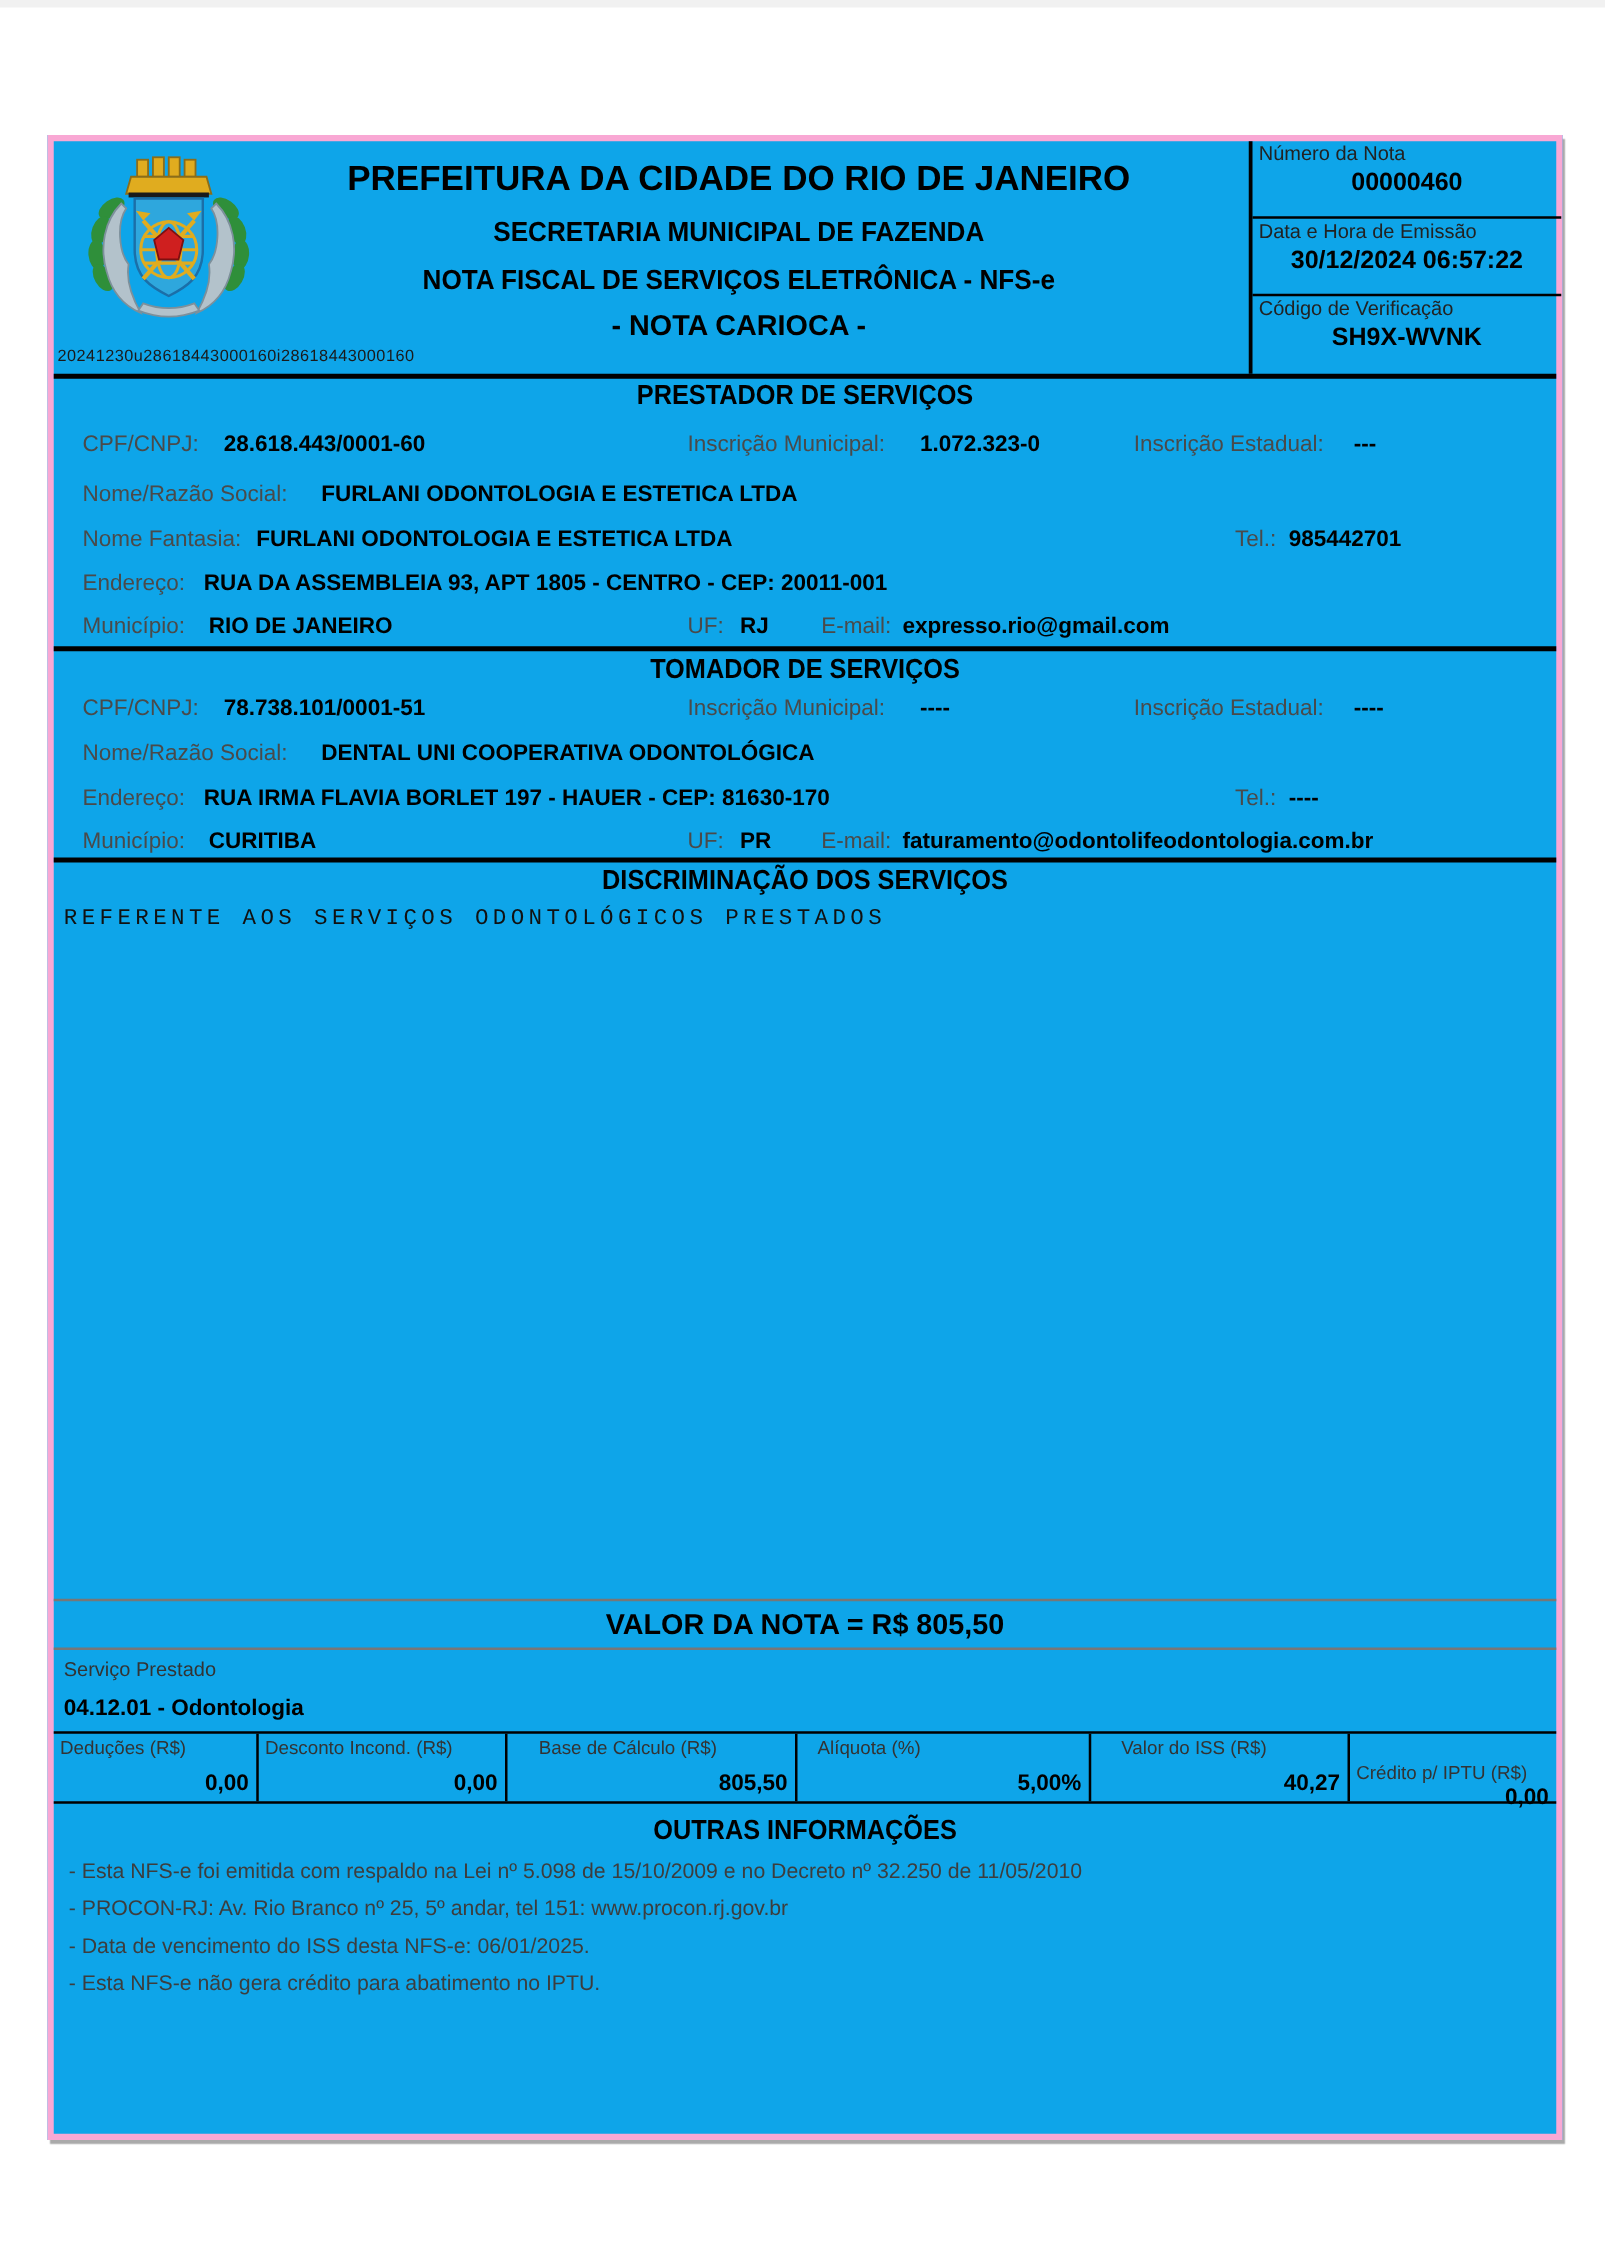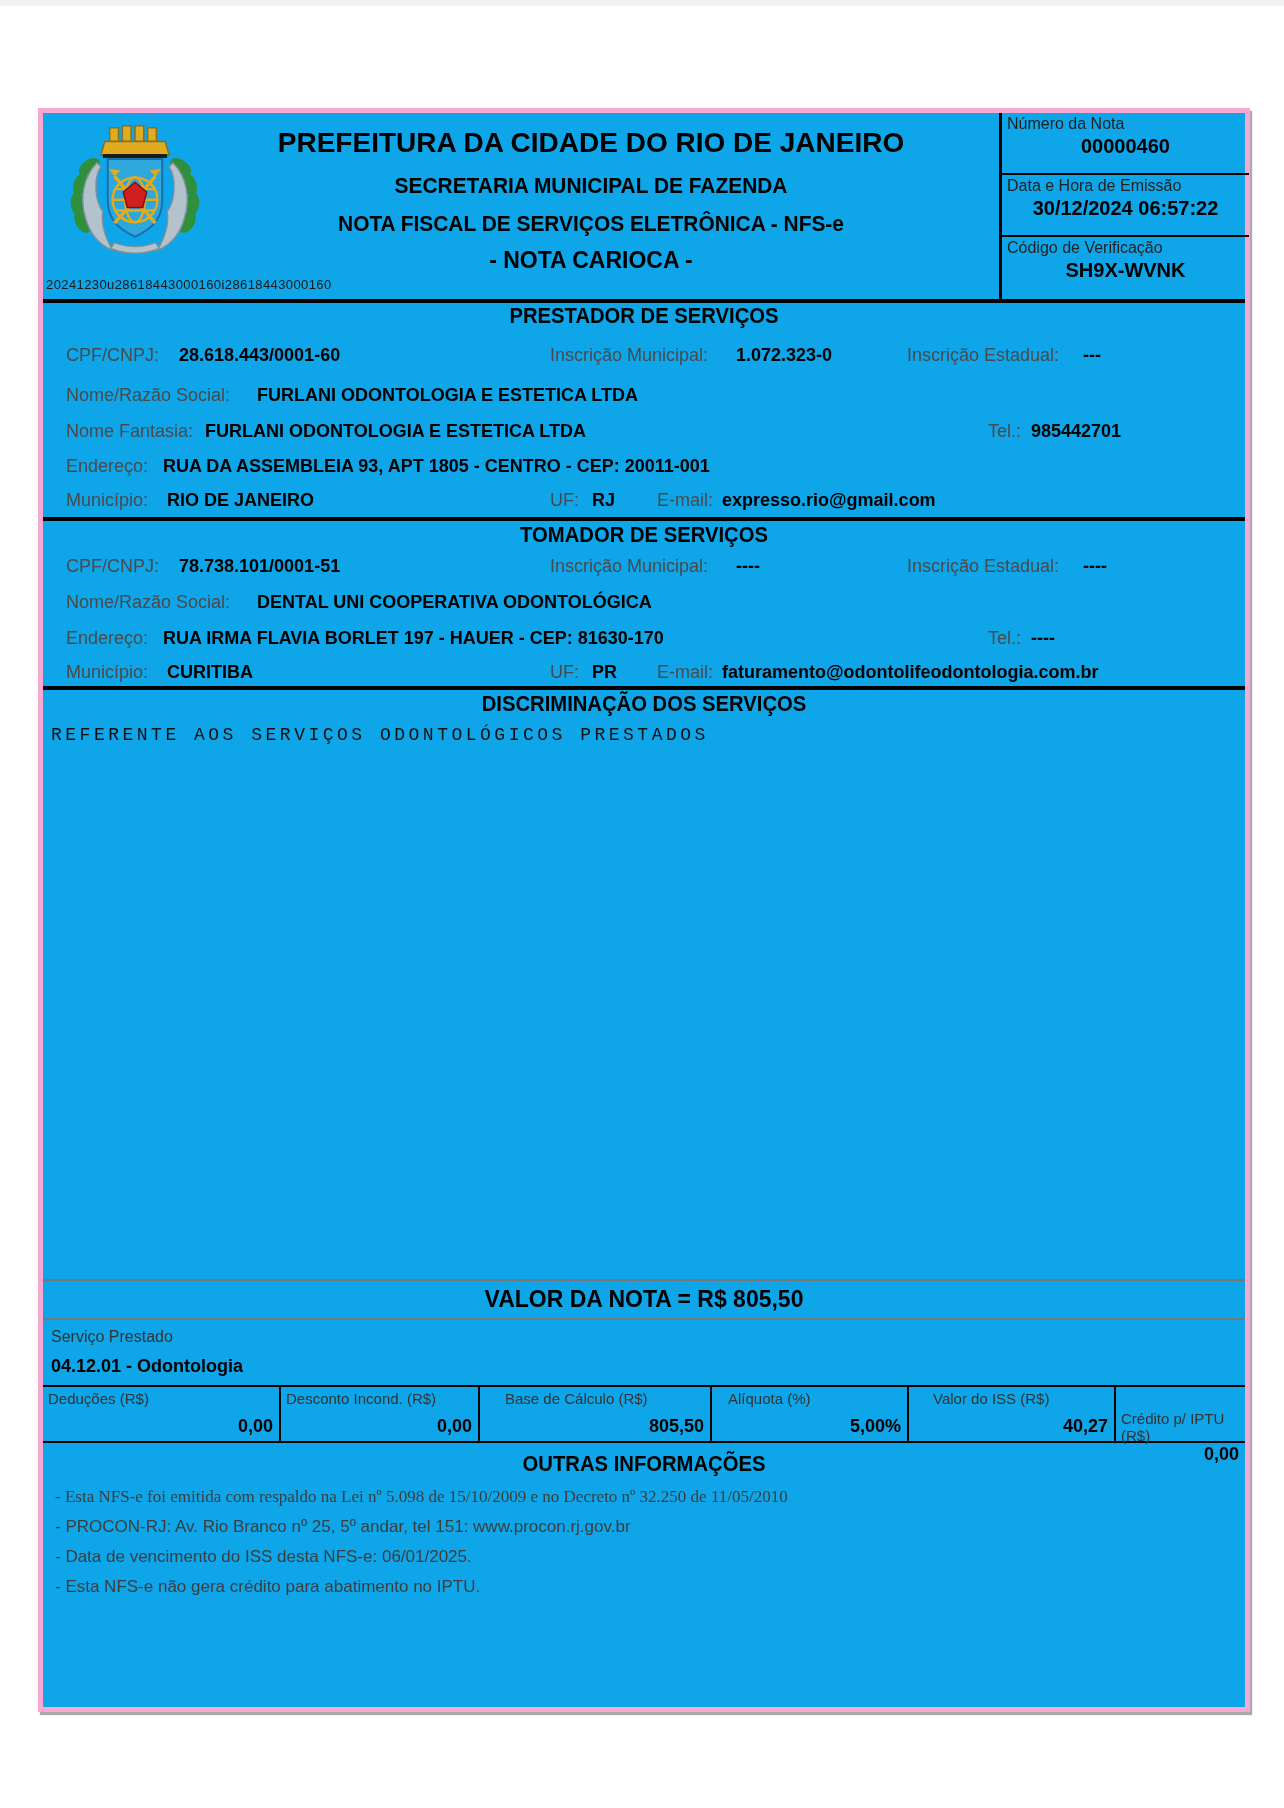--- a/index.html
+++ b/index.html
@@ -195,45 +195,45 @@
   <div class="mono-text">REFERENTE AOS SERVIÇOS ODONTOLÓGICOS PRESTADOS</div>
 
   <div class="thin-line" style="top:1166px;"></div>
   <div class="valor-banner">VALOR DA NOTA = R$ 805,50</div>
   <div class="thin-line" style="top:1205px;"></div>
 
   <span class="abs" style="left:8px;top:1215px;font-size:16px;color:#333;">Serviço Prestado</span>
   <span class="abs val" style="left:8px;top:1243px;">04.12.01 - Odontologia</span>
 
   <div class="tax-table">
-    <div class="tax-cell" style="width:238px;">
+    <div class="tax-cell" style="width:164px;">
       <div class="tax-lbl">Deduções (R$)</div>
       <div class="tax-val">0,00</div>
     </div>
     <div class="tax-cell" style="width:199px;">
       <div class="tax-lbl">Desconto Incond. (R$)</div>
       <div class="tax-val">0,00</div>
     </div>
     <div class="tax-cell" style="width:212px;margin-left:20px;">
       <div class="tax-lbl">Base de Cálculo (R$)</div>
       <div class="tax-val">805,50</div>
     </div>
-    <div class="tax-cell" style="width:197px;padding-left:16px;">
+    <div class="tax-cell" style="width:235px;padding-left:16px;">
       <div class="tax-lbl">Alíquota (%)</div>
       <div class="tax-val">5,00%</div>
     </div>
     <div class="tax-cell" style="width:207px;padding-left:24px;">
       <div class="tax-lbl">Valor do ISS (R$)</div>
       <div class="tax-val">40,27</div>
     </div>
     <div class="tax-cell" style="flex:1;">
       <div class="tax-lbl">Crédito p/ IPTU (R$)</div>
       <div class="tax-val">0,00</div>
     </div>
   </div>
 
   <div class="sec-title" style="top:1338px;">OUTRAS INFORMAÇÕES</div>
-  <div class="outras-line" style="top:1374px;font-family:Liberation Serif, serif;">- Esta NFS-e foi emitida com respaldo na Lei nº 5.098 de 15/10/2009 e no Decreto nº 32.250 de 11/05/2010</div>
+  <div class="outras-line" style="top:1374px;">- Esta NFS-e foi emitida com respaldo na Lei nº 5.098 de 15/10/2009 e no Decreto nº 32.250 de 11/05/2010</div>
   <div class="outras-line" style="top:1404px;">- PROCON-RJ: Av. Rio Branco nº 25, 5º andar, tel 151: www.procon.rj.gov.br</div>
   <div class="outras-line" style="top:1434px;">- Data de vencimento do ISS desta NFS-e: 06/01/2025.</div>
   <div class="outras-line" style="top:1464px;">- Esta NFS-e não gera crédito para abatimento no IPTU.</div>
 
 </div>
 
 </body></html>

